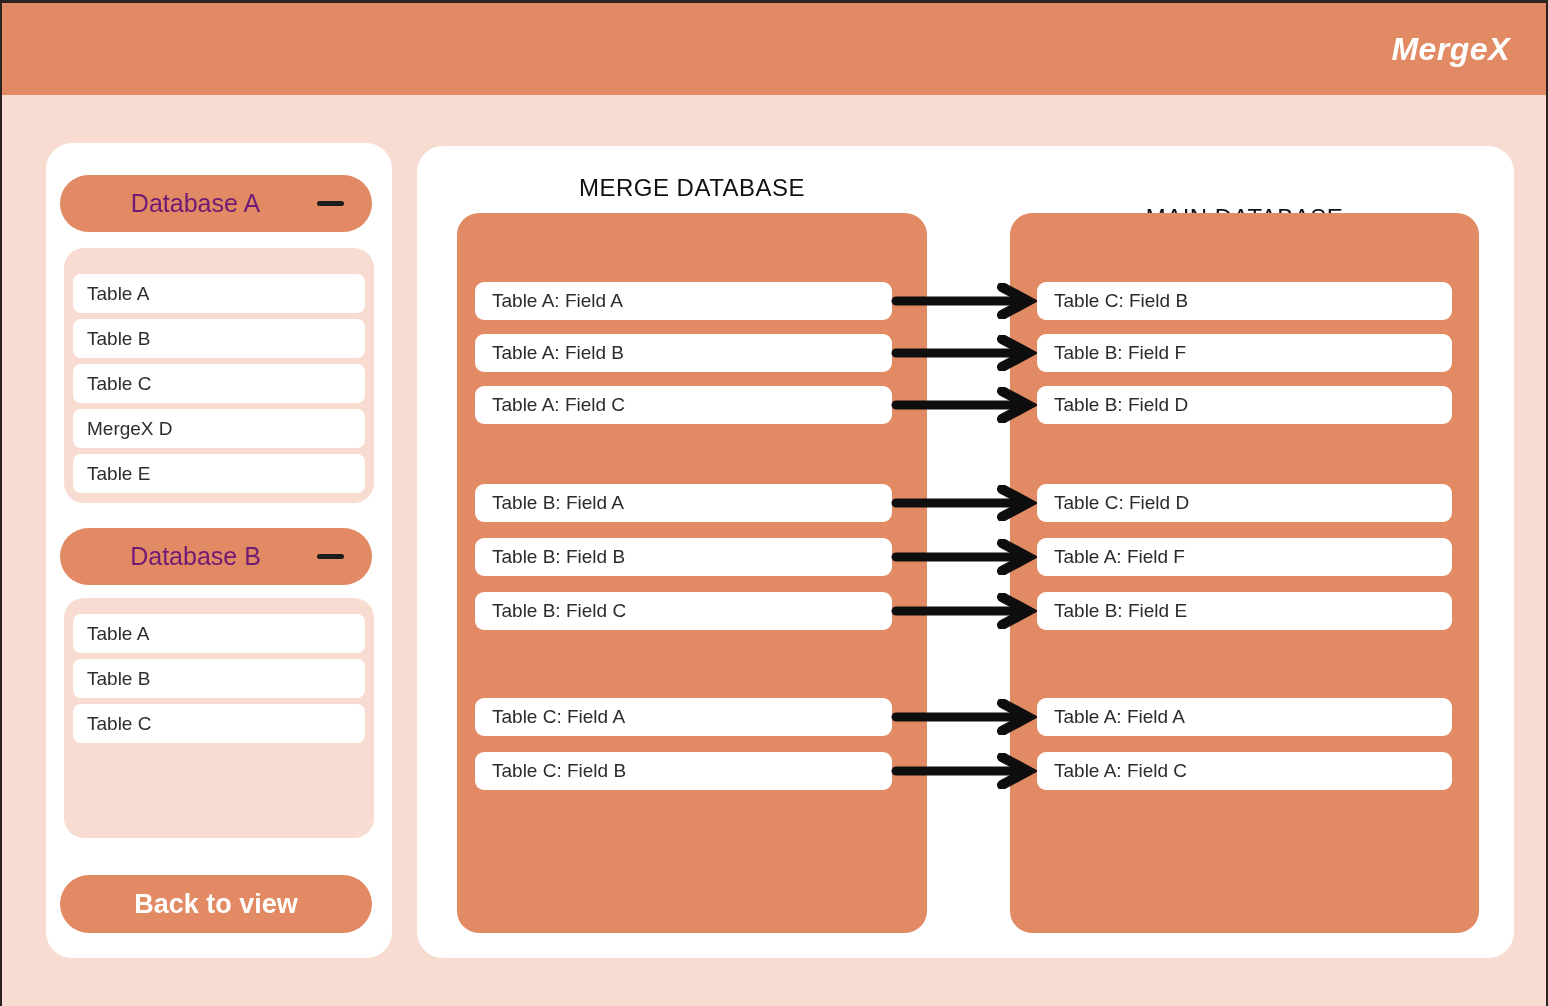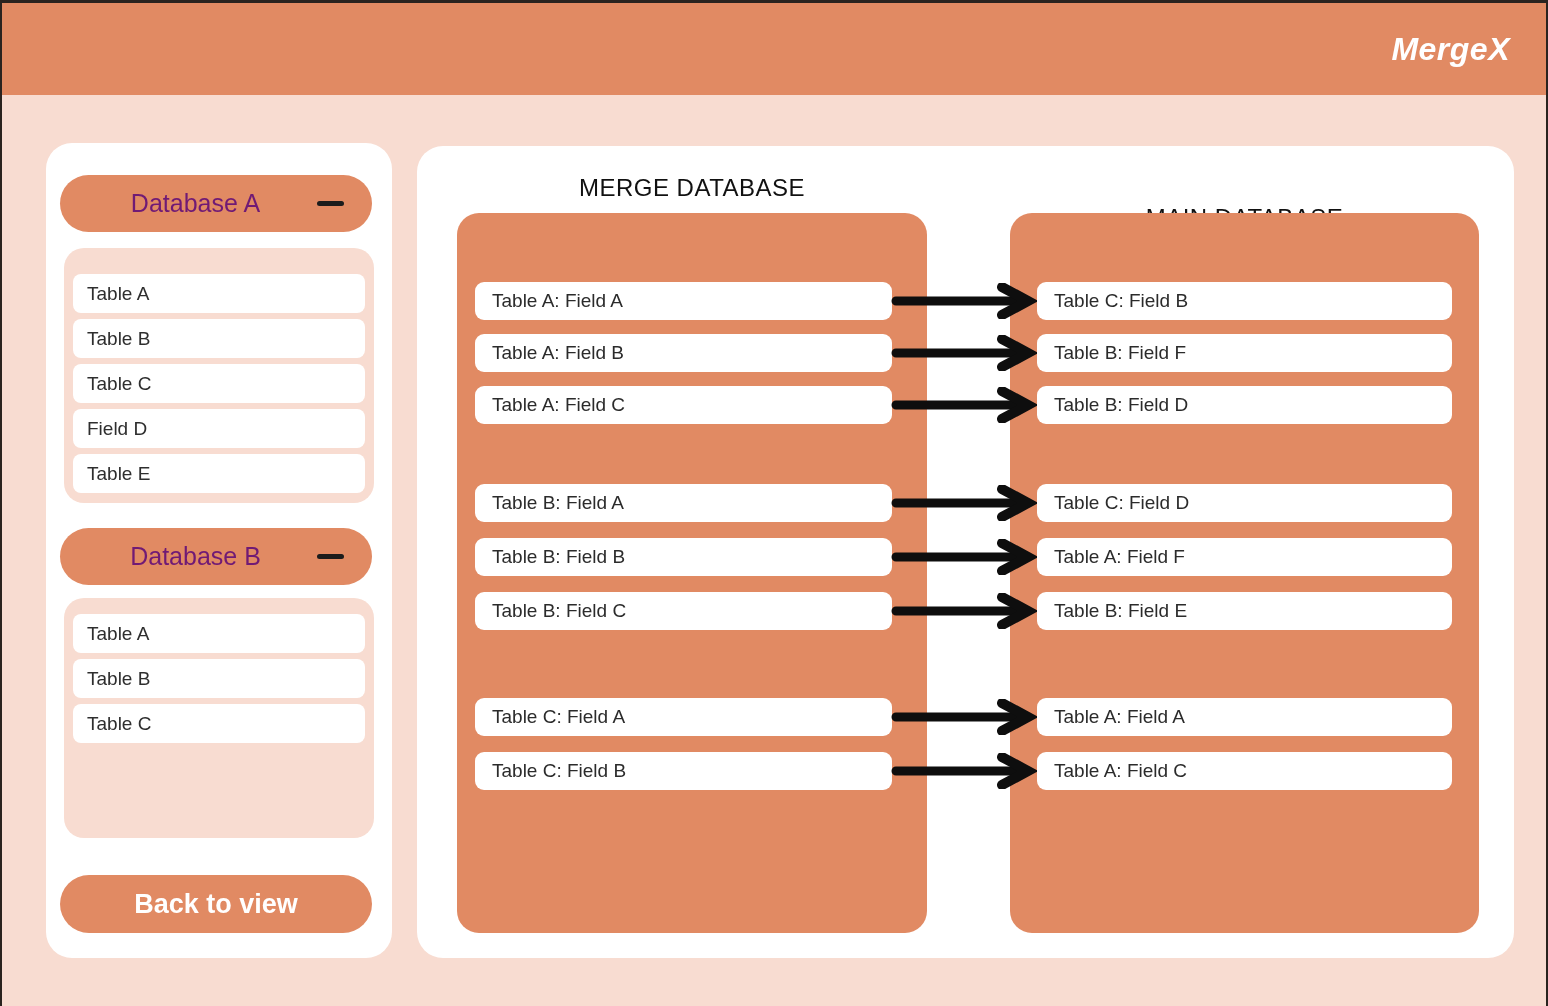--- a/index.html
+++ b/index.html
@@ -131,21 +131,21 @@
 
     <div class="db-pill pill-a">
       <span class="db-label">Database A</span>
       <span class="minus-bar"></span>
     </div>
 
     <div class="table-panel panel-a">
       <div class="table-row">Table A</div>
       <div class="table-row">Table B</div>
       <div class="table-row">Table C</div>
-      <div class="table-row">Field D</div>
+      <div class="table-row">MergeX D</div>
       <div class="table-row">Table E</div>
     </div>
 
     <div class="db-pill pill-b">
       <span class="db-label">Database B</span>
       <span class="minus-bar"></span>
     </div>
 
     <div class="table-panel panel-b">
       <div class="table-row">Table A</div>

